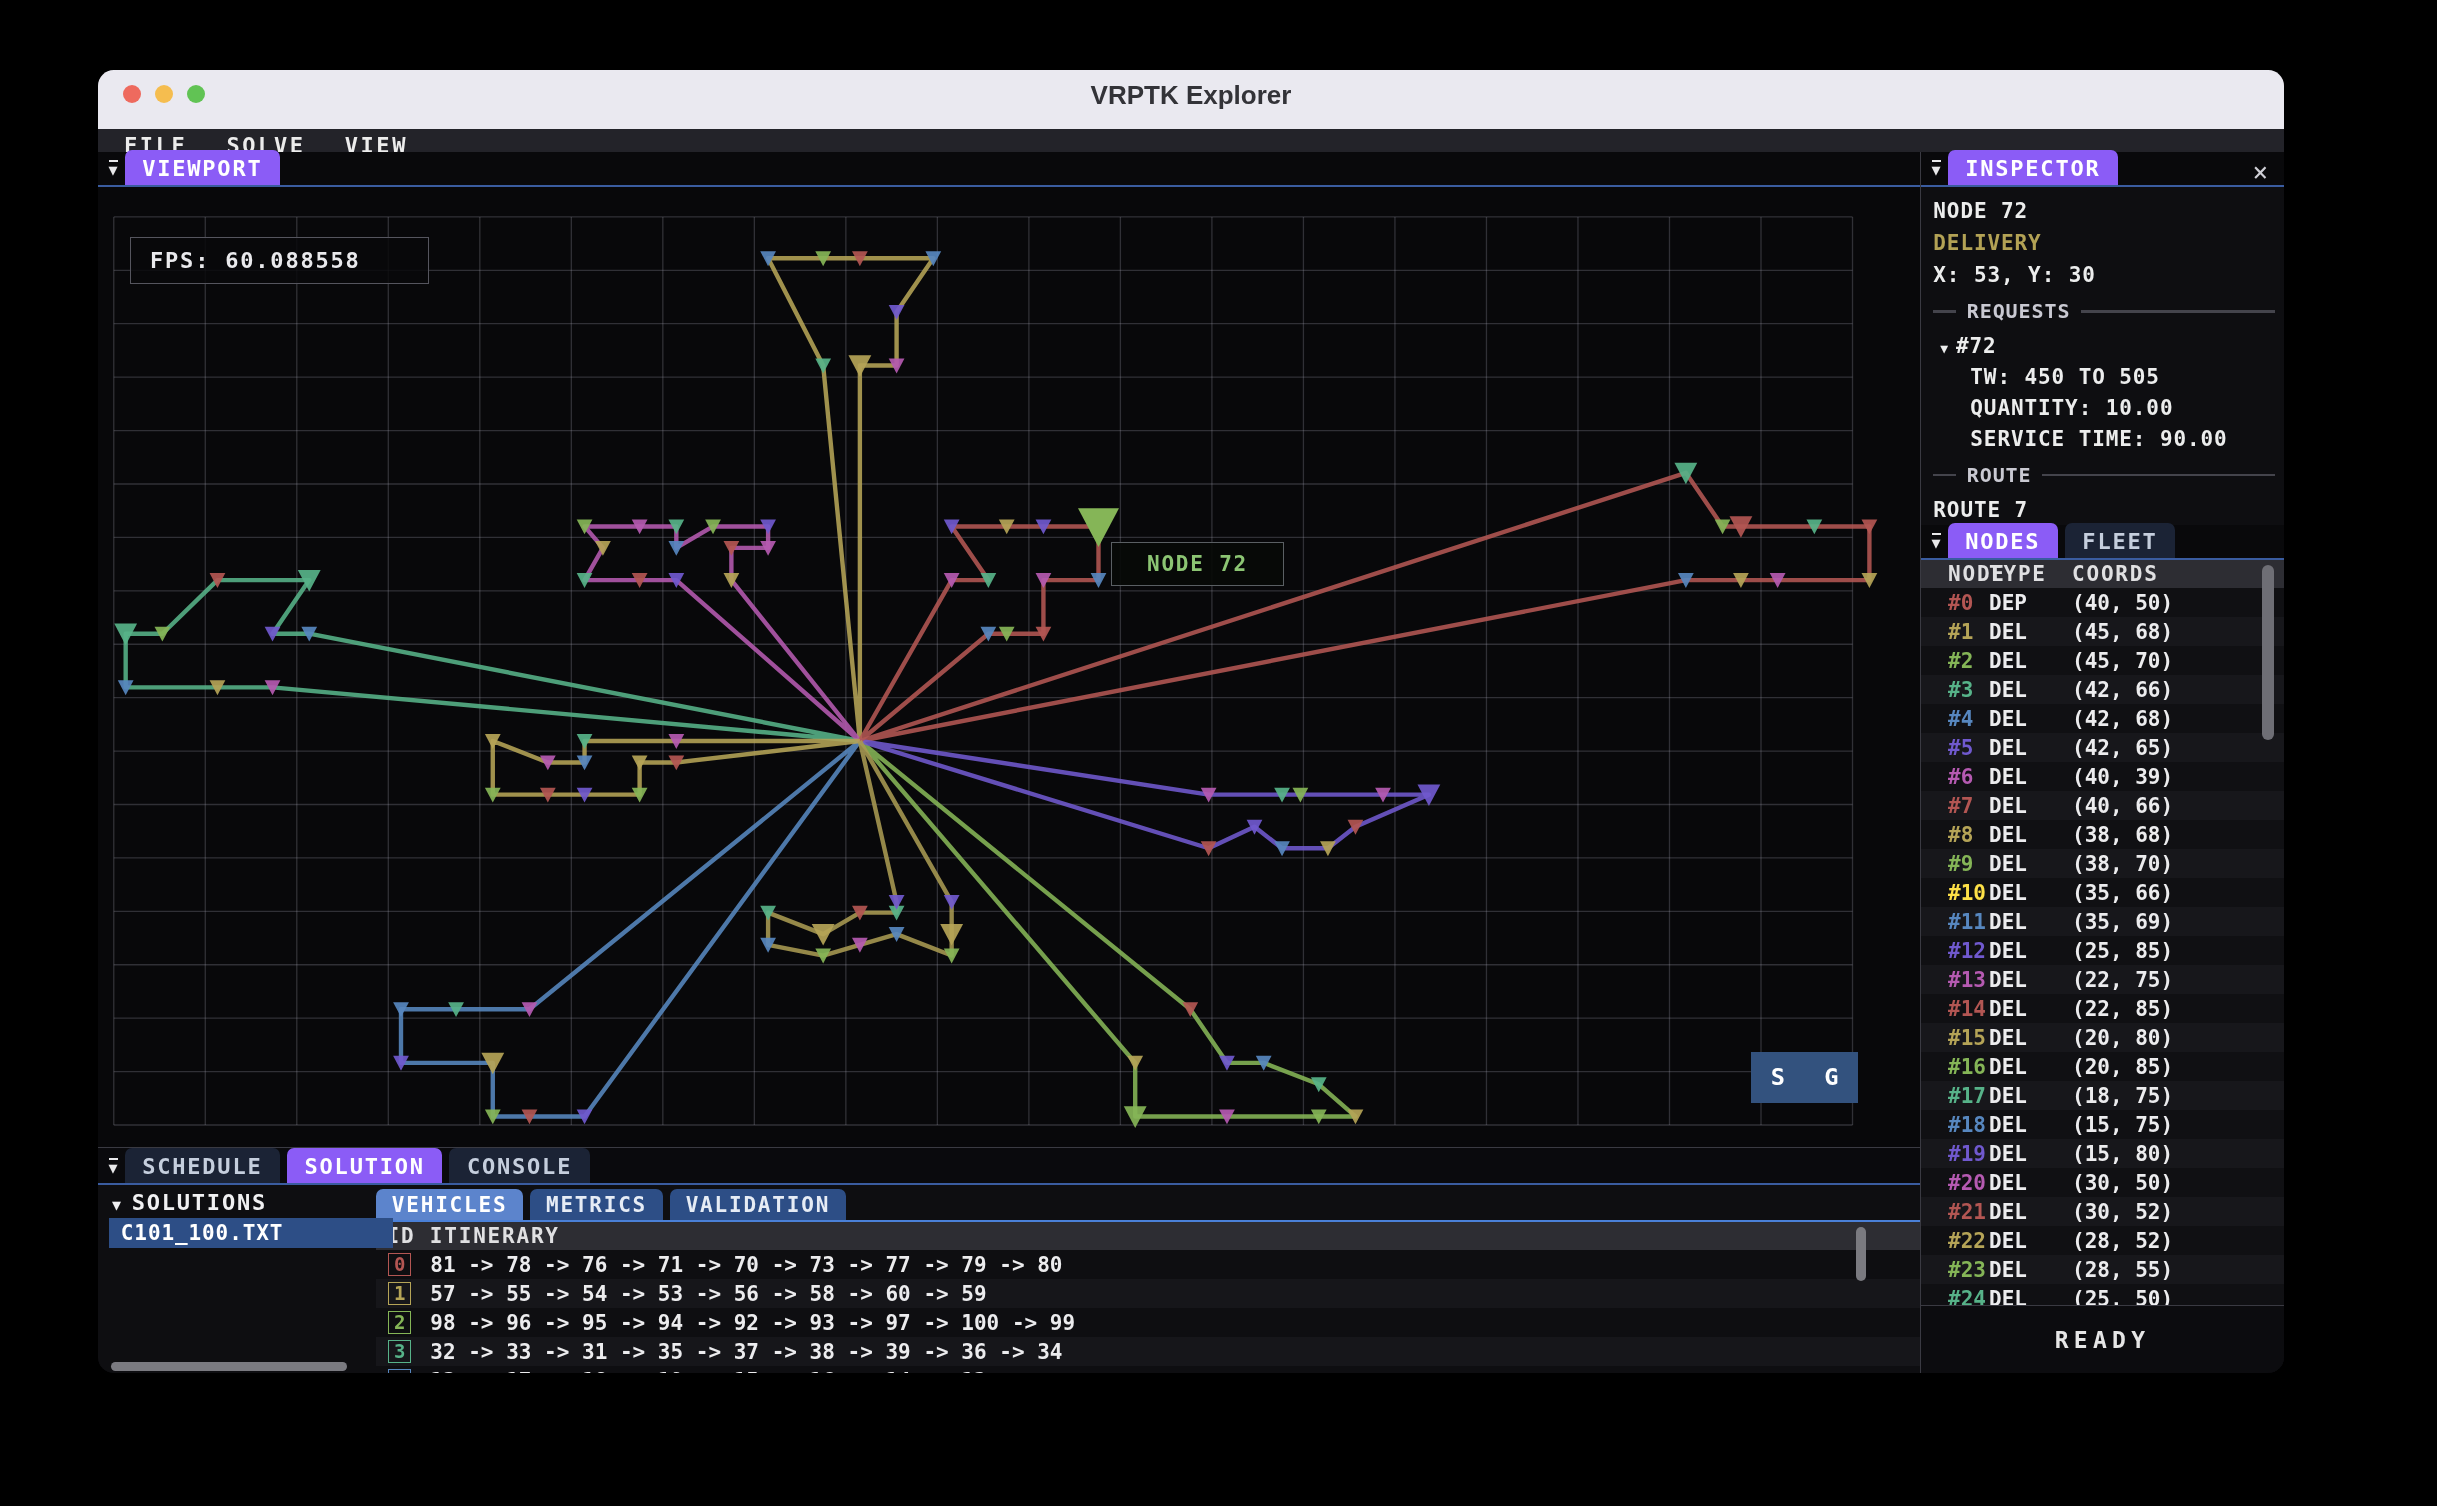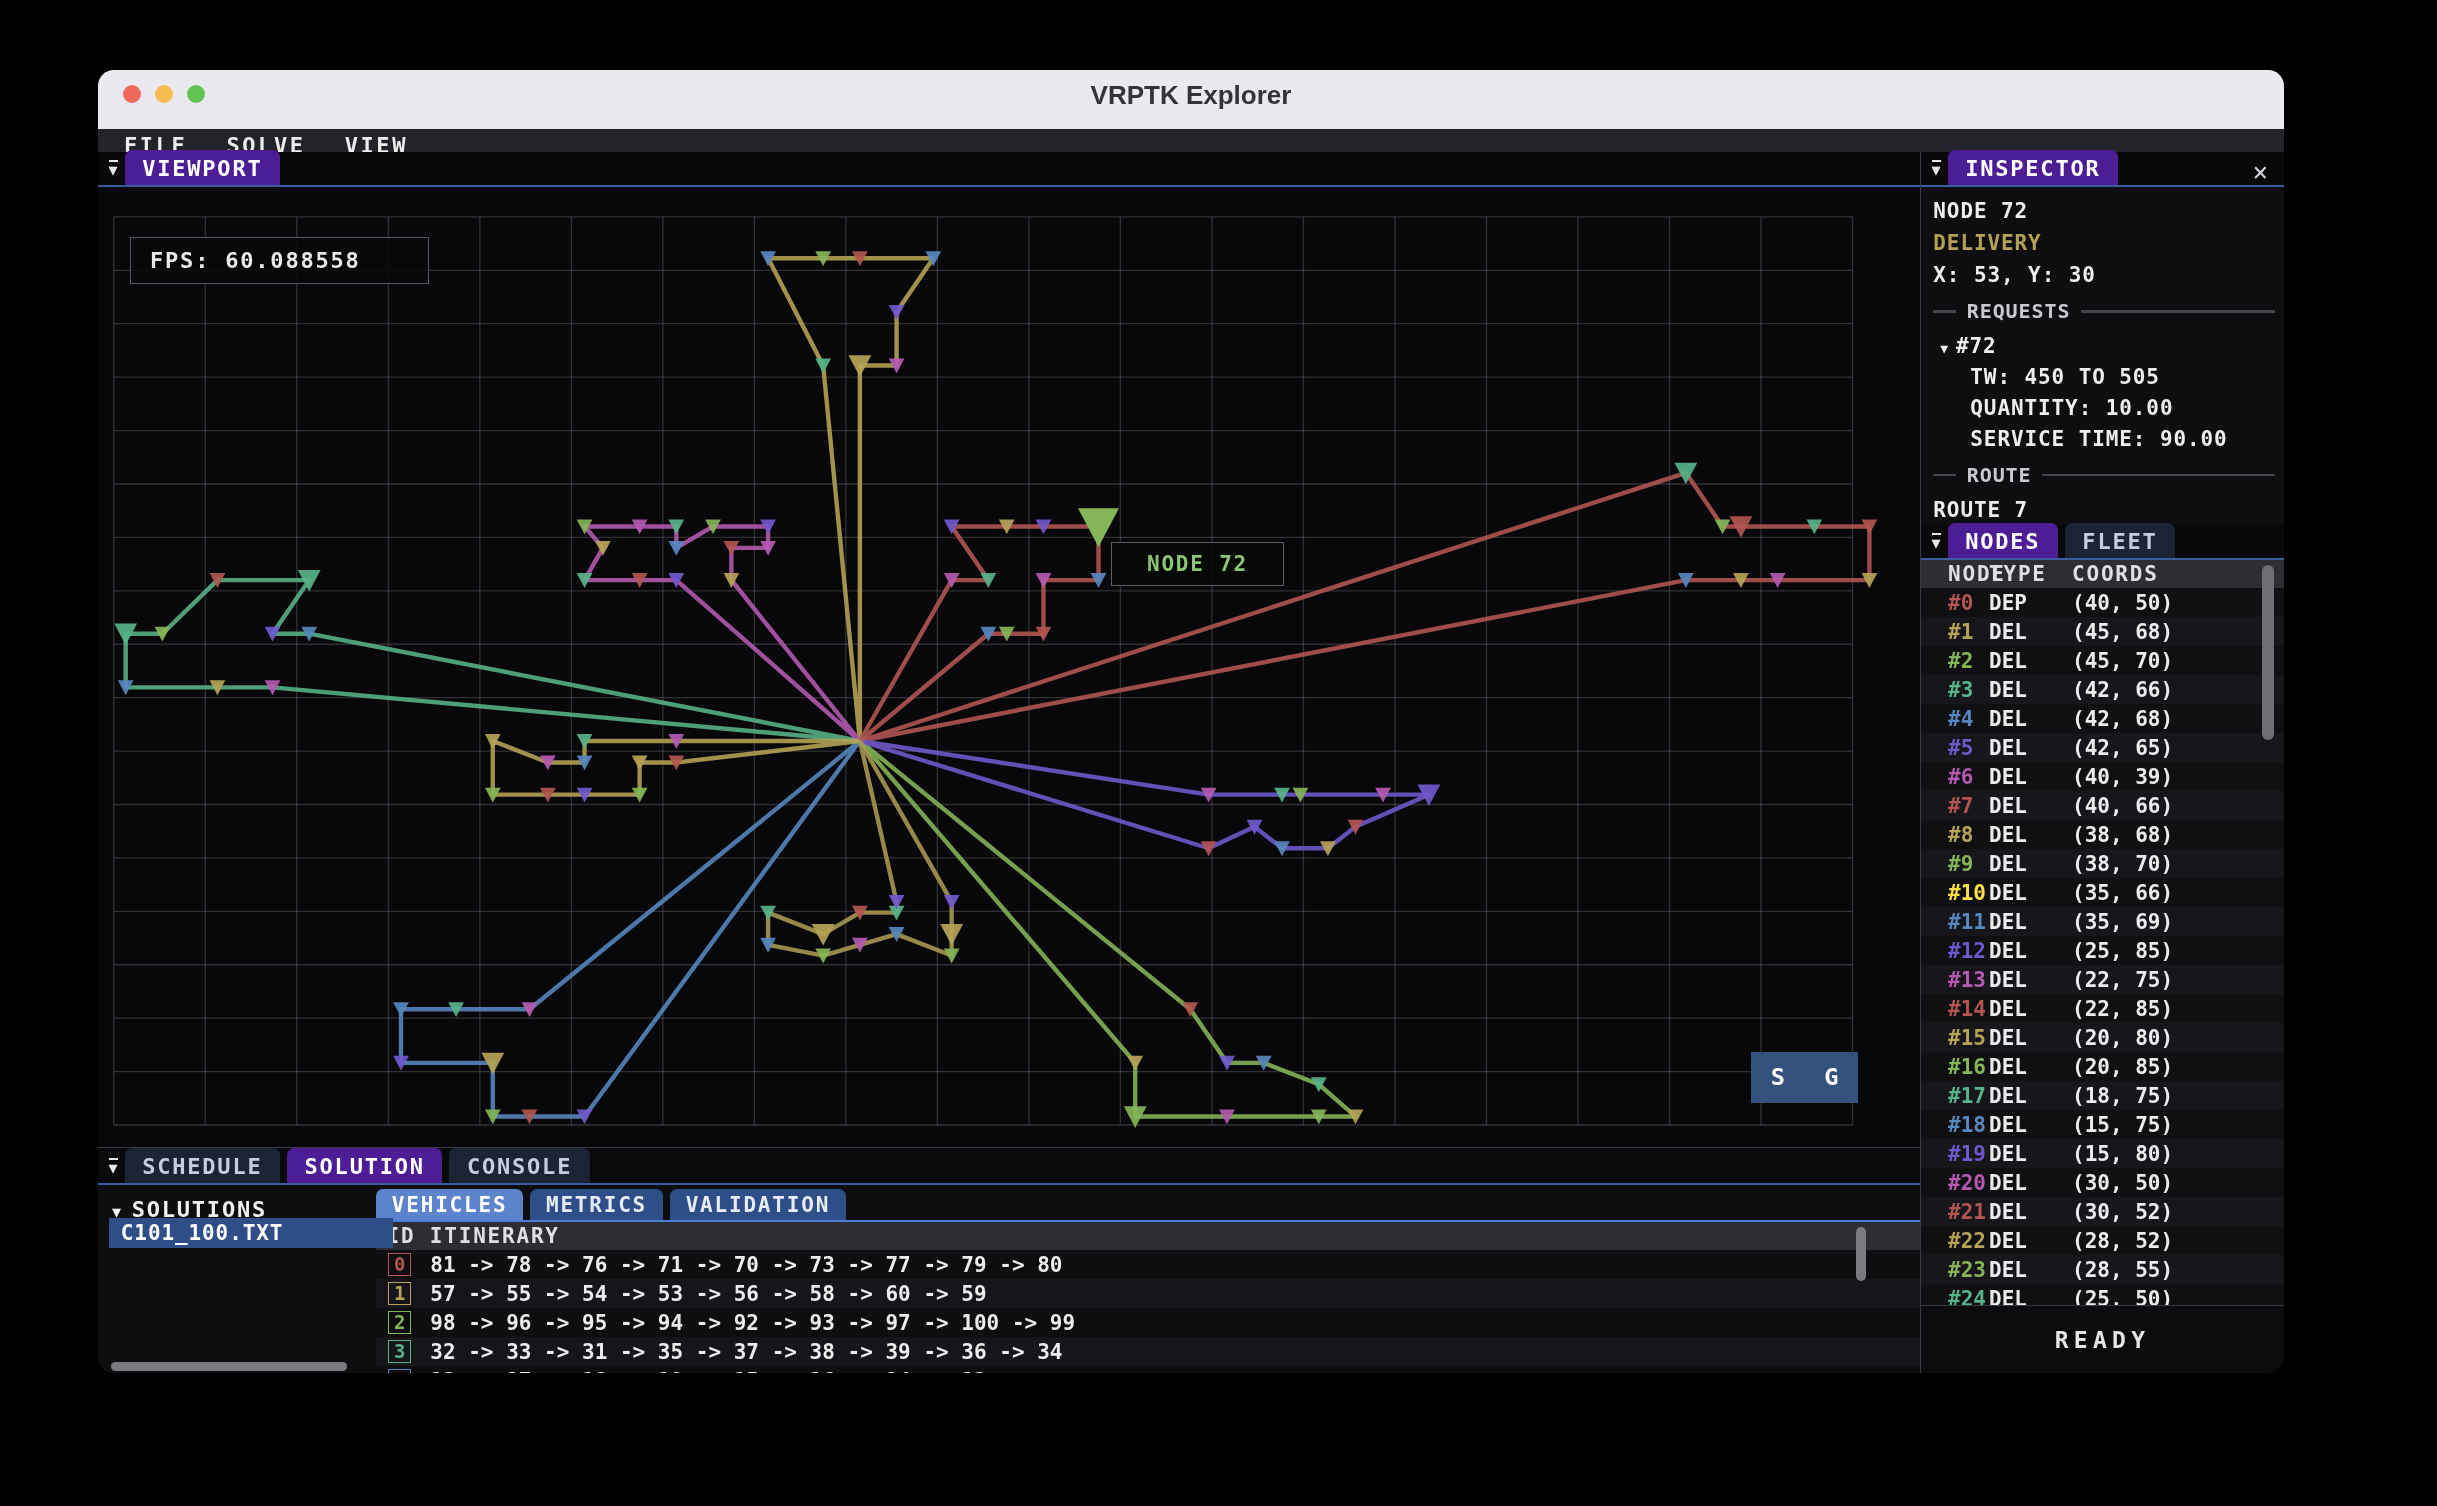--- a/index.html
+++ b/index.html
@@ -24,38 +24,38 @@
   .main { position:absolute; top:82px; bottom:0; left:0; right:0; display:flex; }
   .leftcol { width:1822px; display:flex; flex-direction:column; }
   .rightcol { flex:1; border-left:1.8px solid #3a3a42; display:flex; flex-direction:column; background:#0e0e11; }
   
   .phead { height:35px; background:#09090b; display:flex; align-items:flex-end;
     position:relative; border-bottom:2.6px solid #3a5ca0; padding-left:8.8px; }
   .collapse { color:#e8e8ea; font-size:15px; margin:0 7px 7px 1.8px; line-height:1;
     border-top:2.6px solid #e8e8ea; padding-top:0.9px; }
   .tab { font-size:22px; font-weight:bold; letter-spacing:1.8px; color:#c5cedd;
     background:#1b2335; padding:5.3px 17.5px 4.4px 17.5px; border-radius:7px 7px 0 0; margin-right:7px; }
-  .tab.active { background:#4c1d95; color:#fff;margin-top:40px; }
+  .tab.active { background:#8b5cf6; color:#fff;margin-top:40px; }
   .xclose { position:absolute; right:15.8px; top:5.3px; color:#cfcfd6; font-size:26px; }
   
   .vp-canvas { position:relative; height:960px; background:#08080a; overflow:hidden; }
   .fps-box { position:absolute; left:32px; top:50px; width:299px; height:47px;
     border:1.8px solid #55555e; background:rgba(8,8,10,.85); color:#e9e9ec;
     font-size:22px; font-weight:bold; letter-spacing:1.8px; line-height:46px; padding-left:19px; }
   .tooltip { position:absolute; width:173px; height:44px; border:1.8px solid #5a5f63;
     background:rgba(8,10,8,.92); color:#8cc573; font-size:21px; font-weight:bold;
     letter-spacing:1.8px; text-align:center; line-height:42px; }
   .sg { position:absolute; left:1653px; top:865px; width:107px; height:51px; display:flex; }
   .sg > div { flex:1; background:#33527e; color:#fff; font-size:23.6px; font-weight:bold;
     text-align:center; line-height:51px; }
   
   .bottom { position:relative; flex:1; background:#0e0e11; border-top:1.8px solid #3a3a42; overflow:hidden; }
   .b-tabs { height:37px; background:#0a0a0d; display:flex; align-items:flex-end;
     border-bottom:2.6px solid #3a5ca0; padding-left:8.8px; }
-  .tree-label { position:absolute; left:14px; top:49px; color:#f0f0f2; font-size:22px;
+  .tree-label { position:absolute; left:14px; top:42px; color:#f0f0f2; font-size:22px;
     font-weight:bold; letter-spacing:1.8px;text-align:right; }
   .tree-caret { font-size:15px; margin-right:8.8px; }
   .sol-item { position:absolute; left:10.5px; top:70px; width:284px; height:30px;
     background:#2d4e86; color:#fff; font-size:21px; font-weight:bold; letter-spacing:0.9px;
     line-height:30px; padding-left:12.3px; z-index:5; white-space:nowrap; overflow:hidden; }
   .subtabs { position:absolute; left:278px; top:39px; right:0; height:33px; display:flex; align-items:flex-end; }
   .subtab { font-size:21px; font-weight:bold; letter-spacing:1.8px; color:#e6ecf5;
     background:#2d4e86; padding:3.5px 15.8px; border-radius:7px 7px 0 0; margin-right:7px; }
   .subtab.active { background:#5c84cc; color:#fff; }
   .sub-underline { position:absolute; left:278px; right:0; top:72px; height:2.6px; background:#4a80d8; }

